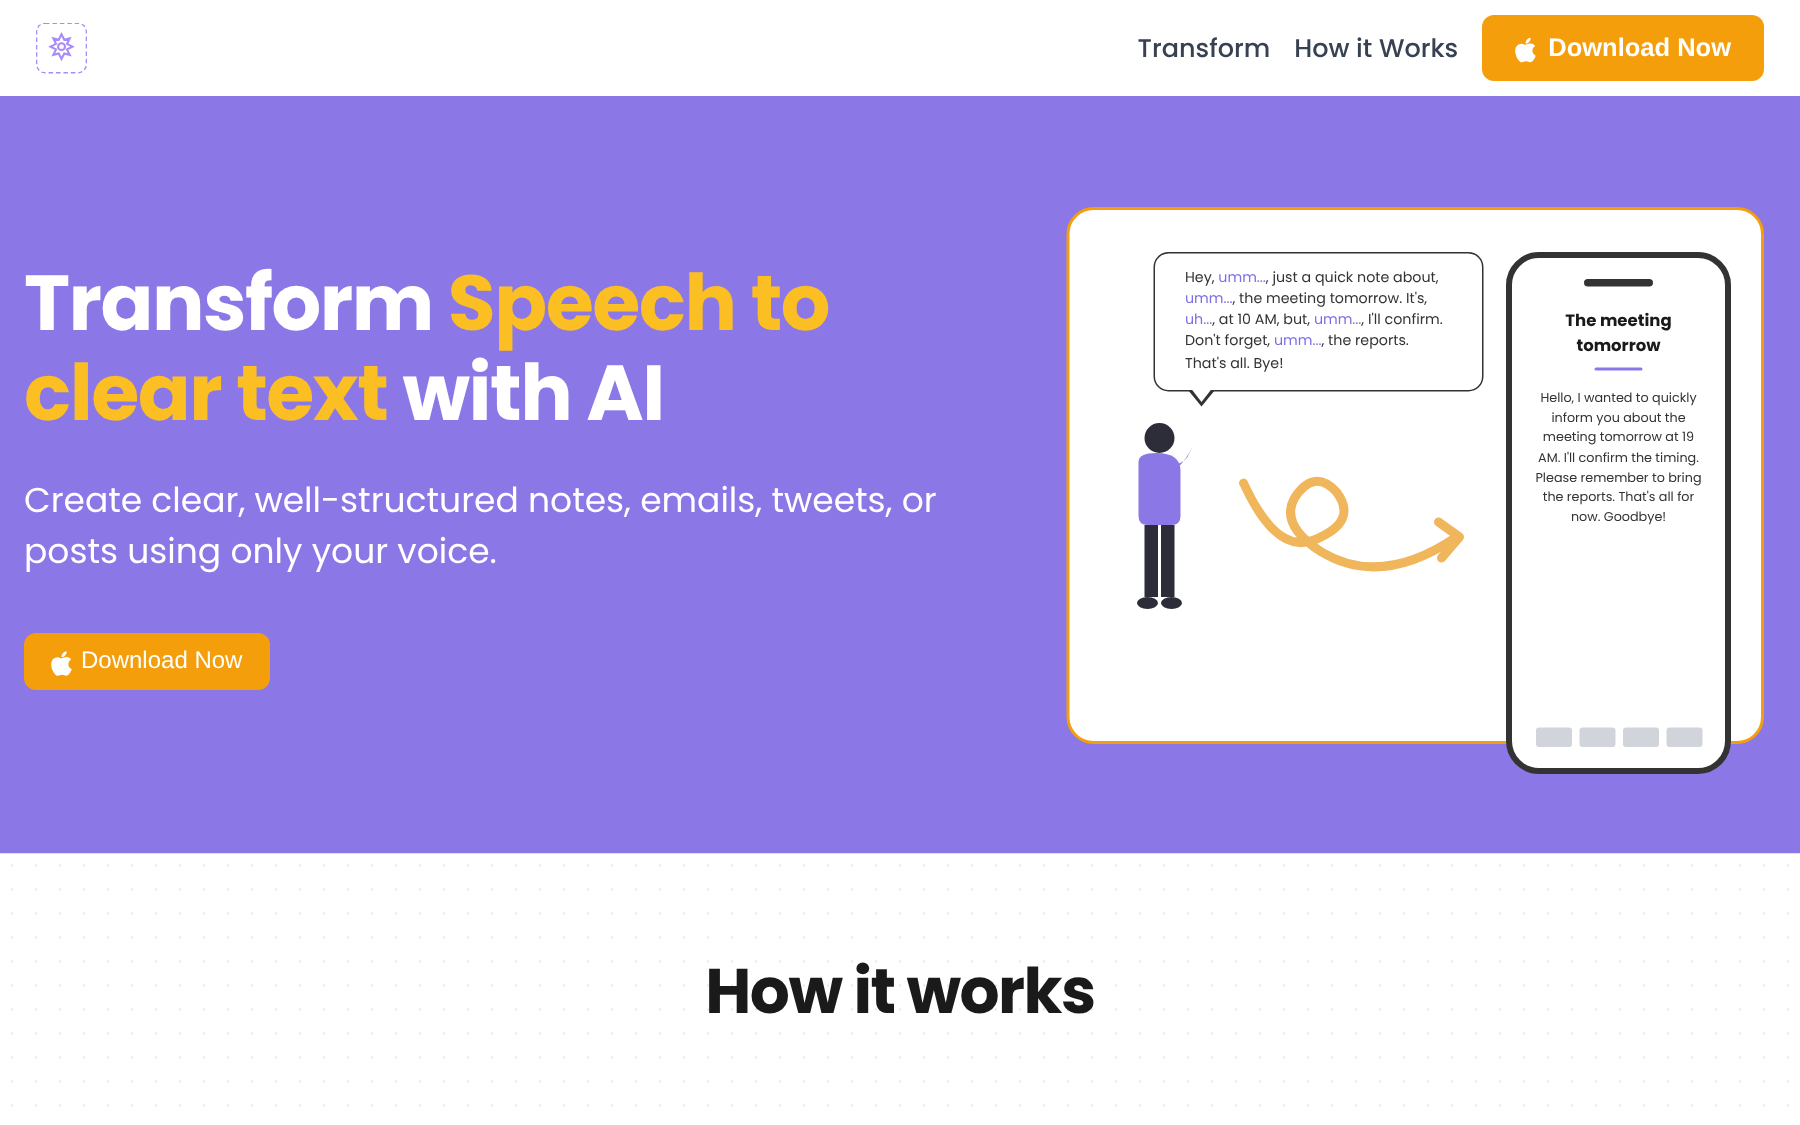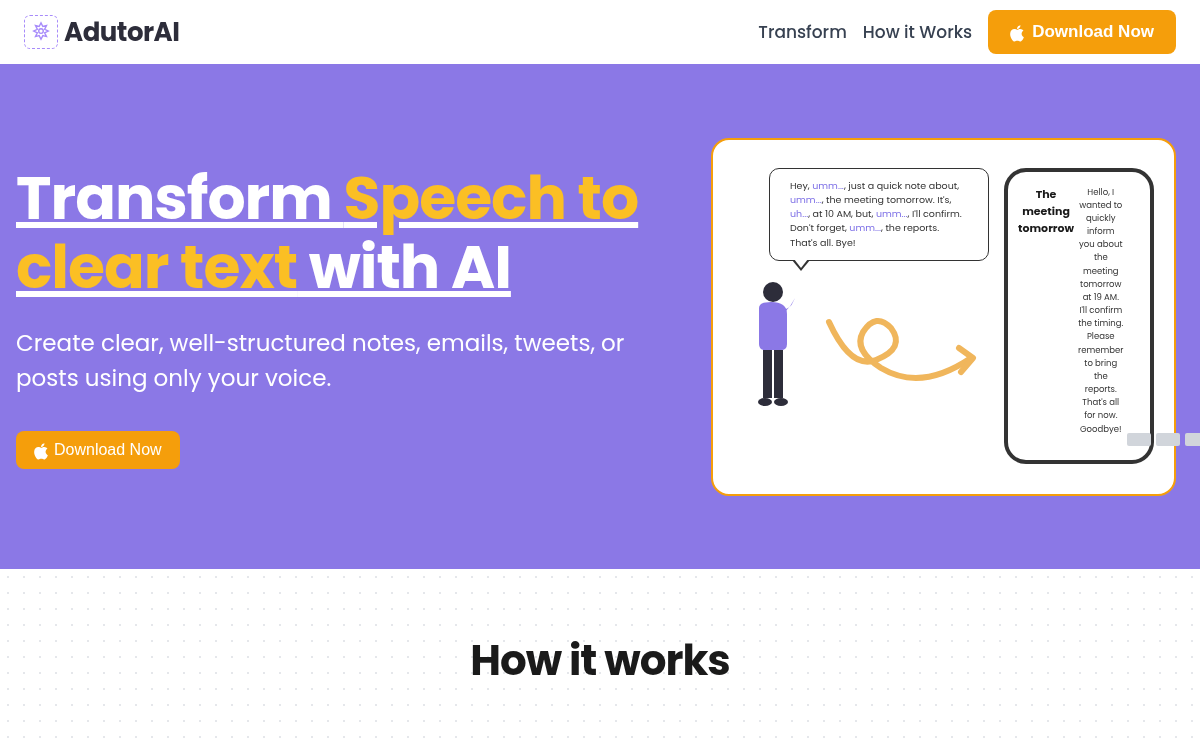--- a/index.html
+++ b/index.html
@@ -11,33 +11,33 @@
 .logo-icon { width: 34px; height: 34px; border: 1px dashed #a78bfa; border-radius: 6px; display: flex; align-items: center; justify-content: center; }
 .logo-text { font-size: 26px; font-weight: 700; color: #2d2d3a; letter-spacing: -0.5px; }
 .nav { display: flex; align-items: center; gap: 16px; }
 .nav-link { color: #374151; font-size: 17px; font-weight: 500; text-decoration: none; cursor: pointer; }
 .btn-download { background: #f59e0b; color: #fff; border: none; border-radius: 8px; padding: 12px 22px; font-size: 17px; font-weight: 600; cursor: pointer; display: inline-flex; align-items: center; gap: 8px; }
 .btn-download-hero { background: #f59e0b; color: #fff; border: none; border-radius: 8px; padding: 10px 18px; font-size: 16px; font-weight: 500; cursor: pointer; display: inline-flex; align-items: center; gap: 6px; }
 
 
 .hero { background: #8b78e6; padding: 70px 24px 70px 16px; display: flex; align-items: center; justify-content: space-between; gap: 40px; min-height: 505px; }
 .hero-left { flex: 1; max-width: 640px; }
-.hero-title { font-size: 60px; font-weight: 700; line-height: 1.15; color: #fff; margin-bottom: 24px; letter-spacing: -1px; text-decoration: underline; }
+.hero-title { font-size: 52px; font-weight: 700; line-height: 1.15; color: #fff; margin-bottom: 24px; letter-spacing: -1px; }
 .hero-title .accent { color: #fbbf24; }
 .hero-sub { font-size: 23px; color: #fff; line-height: 1.5; margin-bottom: 36px; font-weight: 400; }
 
 
 .illus { width: 465px; height: 358px; background: #fff; border: 2px solid #f59e0b; border-radius: 18px; position: relative; padding: 20px; }
 .speech-bubble { position: absolute; top: 28px; left: 56px; width: 220px; background: #fff; border: 1.5px solid #333; border-radius: 10px; padding: 10px 20px; font-size: 9.5px; line-height: 1.5; color: #333; }
 .speech-bubble::after { content: ''; position: absolute; bottom: -11px; left: 22px; width: 0; height: 0; border-left: 9px solid transparent; border-right: 9px solid transparent; border-top: 11px solid #333; }
 .speech-bubble::before { content: ''; position: absolute; bottom: -8px; left: 24px; width: 0; height: 0; border-left: 7px solid transparent; border-right: 7px solid transparent; border-top: 9px solid #fff; z-index: 1; }
 .speech-bubble .filler { color: #7c6ee6; }
 .person { position: absolute; left: 28px; top: 140px; width: 60px; height: 130px; }
 .swirl-arrow { position: absolute; left: 108px; top: 170px; width: 160px; height: 90px; }
-.phone { position: absolute; right: 20px; top: 28px; width: 150px; height: 296px; border: 4px solid #333; border-radius: 22px; background: #fff; padding: 14px 10px 10px 10px; display: flex; flex-direction: row; }
+.phone { position: absolute; right: 20px; top: 28px; width: 150px; height: 348px; border: 4px solid #333; border-radius: 22px; background: #fff; padding: 14px 10px 10px 10px; display: flex; flex-direction: column; }
 .phone-notch { width: 46px; height: 5px; background: #333; border-radius: 3px; margin: 0 auto 14px auto; }
 .phone-title { font-size: 11px; font-weight: 700; color: #1a1a1a; text-align: center; margin-bottom: 6px; }
 .phone-divider { width: 32px; height: 2.5px; background: #8b78e6; margin: 0 auto 12px auto; border-radius: 2px; }
 .phone-text { font-size: 8.5px; line-height: 1.55; color: #333; text-align: center; padding: 0 4px; flex: 1; }
 .phone-btns { display: flex; gap: 5px; justify-content: center; margin-top: auto; margin-bottom: 4px; }
 .phone-btn { width: 24px; height: 13px; background: #d1d5db; border-radius: 2px; }
 
 
 .how-section { padding: 60px 24px; text-align: center; background: #fff; background-image: radial-gradient(#e5e7eb 1px, transparent 1px); background-size: 16px 16px; min-height: 180px; }
 .how-title { font-size: 42px; font-weight: 700; color: #1a1a1a; letter-spacing: -1px; }
@@ -48,21 +48,20 @@
 <body>
 
 <header class="header">
   <div class="logo-group">
     <div class="logo-icon">
       <svg width="22" height="22" viewBox="0 0 24 24" fill="none" stroke="#a78bfa" stroke-width="1.5">
         <path d="M12 2 L14 6 L18 5 L16 9 L20 11 L16 13 L18 17 L14 16 L12 20 L10 16 L6 17 L8 13 L4 11 L8 9 L6 5 L10 6 Z"></path>
         <circle cx="12" cy="11" r="2.5"></circle>
       </svg>
     </div>
-    <span class="logo-text">AdutorAI</span>
   </div>
   <nav class="nav">
     <a class="nav-link">Transform</a>
     <a class="nav-link">How it Works</a>
     <button class="btn-download">
       <span class="apple-icon">
         <svg viewBox="0 0 384 512" fill="currentColor">
             <path d="M318.7 268.7c-.2-36.7 16.4-64.4 50-84.8-18.8-26.9-47.2-41.7-84.7-44.6-35.5-2.8-74.3 20.7-88.5 20.7-15 0-49.4-19.7-76.4-19.7C63.3 141.2 4 184.8 4 273.5q0 39.3 14.4 81.2c12.8 36.7 59 126.7 107.2 125.2 25.2-.6 43-17.9 75.8-17.9 31.8 0 48.3 17.9 76.4 17.9 48.6-.7 90.4-82.5 102.6-119.3-65.2-30.7-61.7-90-61.7-91.9zm-56.6-164.2c27.3-32.4 24.8-61.9 24-72.5-24.1 1.4-52 16.4-67.9 34.9-17.5 19.8-27.8 44.3-25.6 71.9 26.1 2 49.9-11.4 69.5-34.3z"></path>
           </svg>
       </span>

